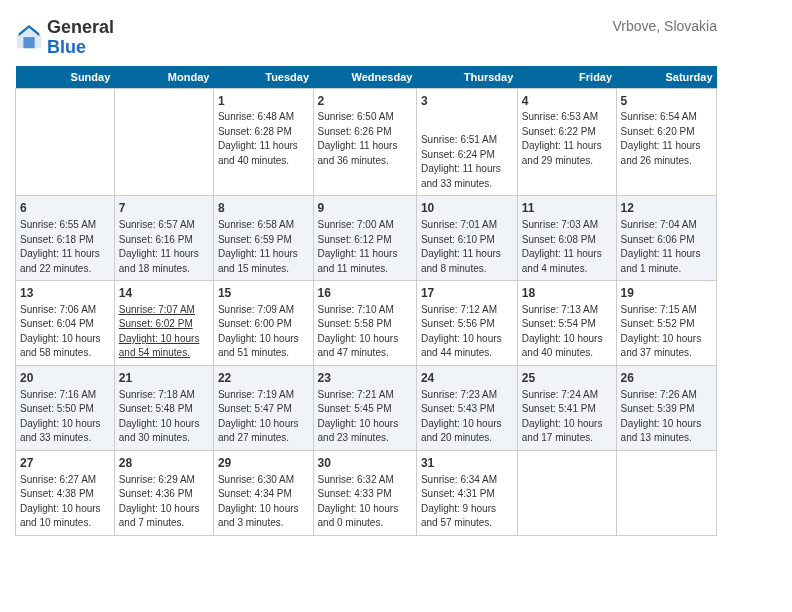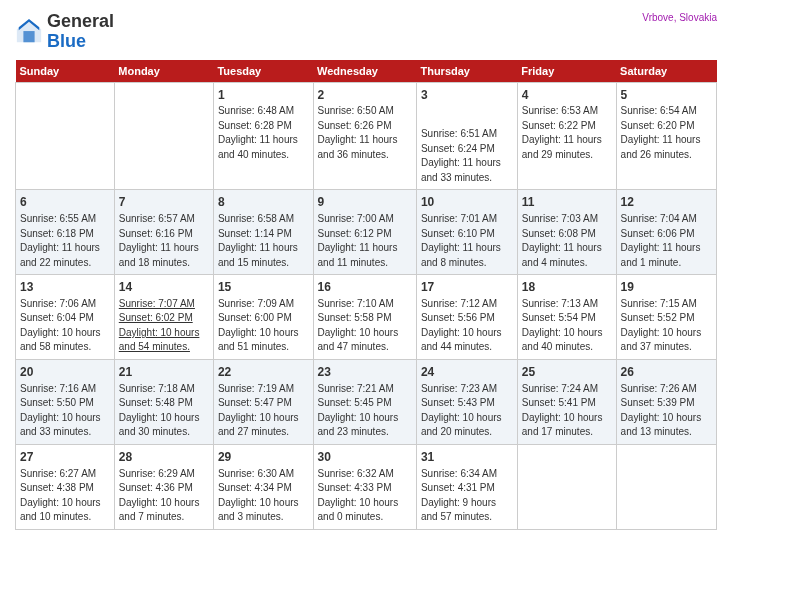--- a/index.html
+++ b/index.html
@@ -5,21 +5,21 @@
     * { margin: 0; padding: 0; box-sizing: border-box; }
     body {
       font-family: Arial, sans-serif;
       background: #fff;
       width: 792px;
       height: 612px;
       overflow: hidden;
     }
     .container {
       width: 732px;
-      padding: 12px 15px;
+      padding: 18px 15px;
     }
     .header {
       display: flex;
       justify-content: space-between;
       align-items: flex-start;
       margin-bottom: 8px;
     }
     .logo {
       display: flex;
       align-items: center;
@@ -38,33 +38,33 @@
     }
     .title-block {
       text-align: right;
     }
     .month-title {
       font-size: 32px;
       font-weight: normal;
       color: #333;
     }
     .location {
-      font-size: 10px;
-      color: #a21caf;
+      font-size: 14px;
+      color: #737373;
     }
     table {
       width: 100%;
       border-collapse: collapse;
       font-size: 10.5px;
     }
     thead tr th {
-      background-color: #b91c1c;
+      background-color: #0369a1;
       color: #fff;
       padding: 5px 4px;
-      text-align: left;
+      text-align: right;
       font-weight: bold;
       font-size: 11px;
     }
     tbody tr td {
       vertical-align: top;
       padding: 4px 4px;
       border: 1px solid #ccc;
       min-height: 70px;
       width: 113px;
       line-height: 1.4;
@@ -171,21 +171,21 @@
           <td>
             <span class="day-num">7</span>
             <div class="cell-content" style="white-space: pre-line;">Sunrise: 6:57 AM
 Sunset: 6:16 PM
 Daylight: 11 hours
 and 18 minutes.</div>
           </td>
           <td>
             <span class="day-num">8</span>
             <div class="cell-content" style="white-space: pre-line;">Sunrise: 6:58 AM
-Sunset: 1:14 PM
+Sunset: 6:59 PM
 Daylight: 11 hours
 and 15 minutes.</div>
           </td>
           <td>
             <span class="day-num">9</span>
             <div class="cell-content" style="white-space: pre-line;">Sunrise: 7:00 AM
 Sunset: 6:12 PM
 Daylight: 11 hours
 and 11 minutes.</div>
           </td>

